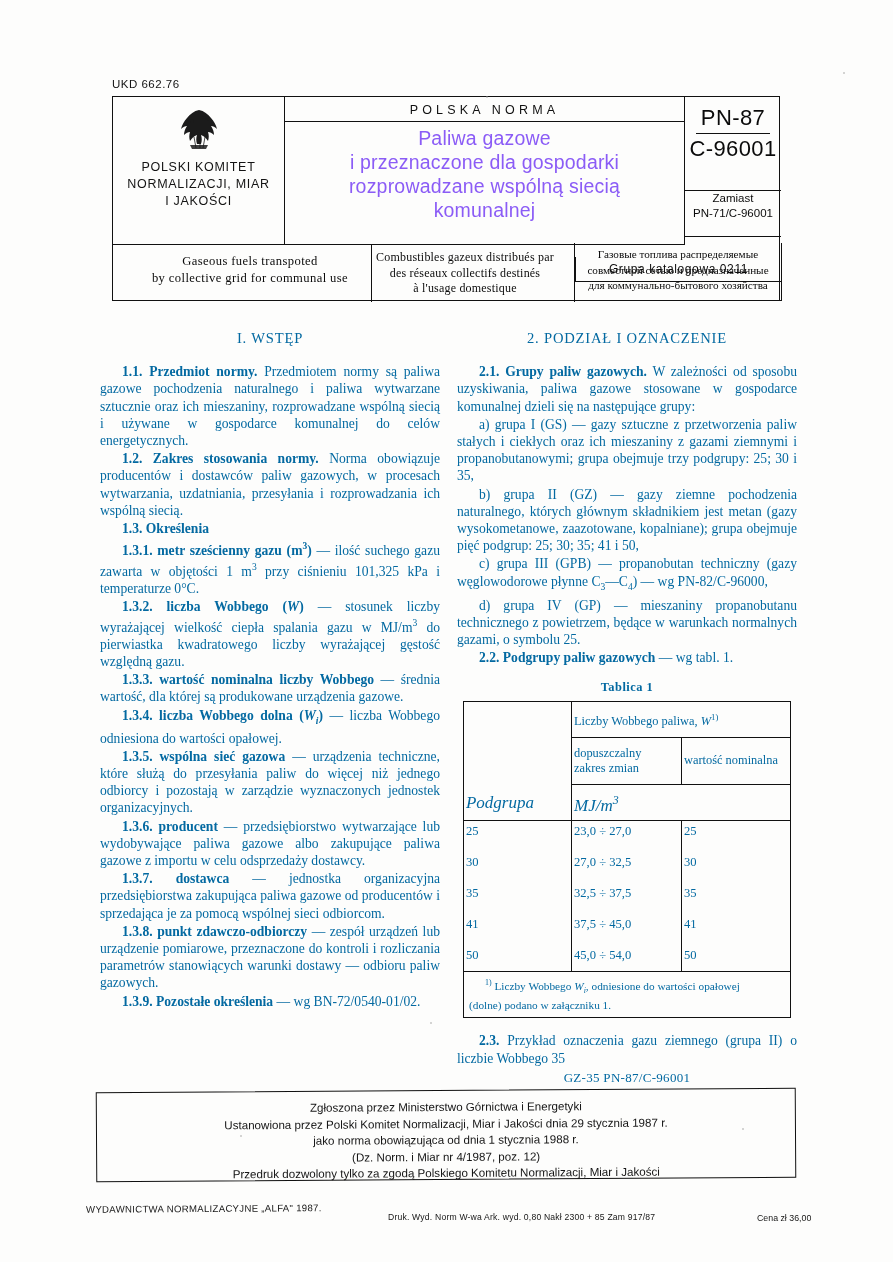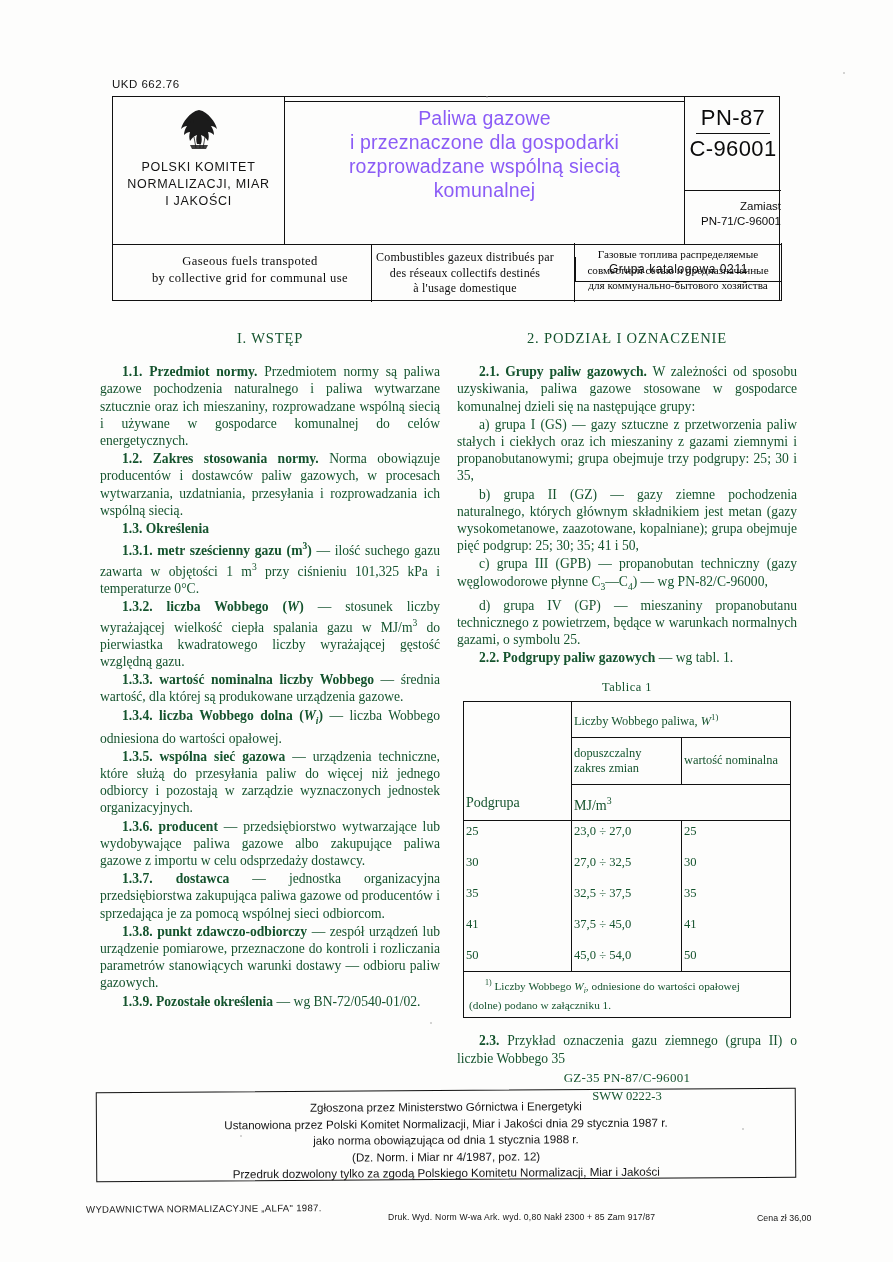--- a/index.html
+++ b/index.html
@@ -107,25 +107,25 @@
     width: 74px;
     margin: 2px auto 2px auto;
     border-bottom: 1.5px solid #111;
   }
   .c-96001 {
     font-size: 22px;
     letter-spacing: 0.4px;
   }
   .hb-zamiast {
     position: absolute;
-    left: 572px; top: 94px;
+    left: 572px; top: 86px;
     width: 96px; height: 54px;
     border-bottom: 1.4px solid #111;
     box-sizing: border-box;
-    text-align: right;
+    text-align: center;
     font-family: "Liberation Sans", sans-serif;
     font-size: 11.5px;
     line-height: 15px;
     padding-top: 8px;
   }
   .hb-grupa {
     position: absolute;
     left: 462px; top: 160px;
     width: 206px; height: 25px;
     border-left: 1.4px solid #111;
@@ -176,21 +176,21 @@
   }
 
   
   .col {
     position: absolute;
     top: 330px;
     width: 340px;
     font-size: 13.6px;
     line-height: 17.2px;
     text-align: justify;
-    color: #14532d;
+    color: #0369a1;
   }
   .col-left { left: 100px; }
   .col-right { left: 457px; }
   .sec-head {
     text-align: center;
     font-size: 14.6px;
     letter-spacing: 0.8px;
     margin-bottom: 16px;
     font-family: "Liberation Serif", serif;
   }
@@ -203,38 +203,39 @@
   .para i { font-style: italic; }
   sub { font-size: 0.7em; }
   sup { font-size: 0.7em; }
 
   
   .tbl-caption {
     text-align: center;
     font-size: 12.4px;
     margin: 13px 0 4px 0;
     letter-spacing: 0.5px;
+    font-weight: bold;
   }
   table.t1 {
     border-collapse: collapse;
     width: 327px;
     margin: 0 auto;
     font-size: 12.4px;
     table-layout: fixed;
   }
   table.t1 td, table.t1 th {
     border: 1.1px solid #111;
     font-weight: normal;
     padding: 8px 2px;
     line-height: 15px;
   }
   .t1 .nb-top { border-top: none; }
   .t1 .nb-bot { border-bottom: none; }
   .cell-pod { vertical-align: middle; font-size: 12.4px; }
-  .units-row td { font-size: 14px; padding: 3px 0 3px 0; }
+  .units-row td { font-size: 17px; padding: 3px 0 3px 0; font-style: italic; }
   .data td { line-height: 15.6px; padding: 0; font-size: 12.6px; }
   .data td.first { padding-top: 3px; }
   .footnote-cell {
     text-align: left !important;
     font-size: 11.3px;
     line-height: 14px;
     padding: 3px 5px 4px 5px !important;
   }
   .footnote-cell .fn-indent { text-indent: 16px; display: block; }
 
@@ -315,20 +316,21 @@
         </svg>
       </div>
       <div class="committee">
         <div>POLSKI KOMITET</div>
         <div>NORMALIZACJI, MIAR</div>
         <div>I JAKOŚCI</div>
       </div>
     </div>
 
     <div class="hb-title">
+      <div class="pn-label">POLSKA  NORMA</div>
       <div class="pn-rule"></div>
       <div class="main-title">
         <div>Paliwa  gazowe</div>
         <div>i przeznaczone dla gospodarki</div>
         <div>rozprowadzane wspólną siecią</div>
         <div>komunalnej</div>
       </div>
     </div>
 
     <div class="hb-number">
@@ -454,21 +456,20 @@
           <td colspan="3" class="footnote-cell">
             <span class="fn-indent"><sup>1)</sup> Liczby Wobbego <i>W<sub>i</sub></i>, odniesione do wartości opałowej</span>
             <span>(dolne) podano w załączniku 1.</span>
           </td>
         </tr>
       </tbody>
     </table>
 
     <p class="para" style="margin-top:14px"><b>2.3.</b> <span>Przykład oznaczenia gazu ziemnego (grupa II)</span> <span>o liczbie Wobbego 35</span></p>
     <div class="center-small">GZ-35  PN-87/C-96001</div>
-    <div class="sww">SWW 0222-3</div>
   </div>
 
   <div class="footer-box">
     <div>Zgłoszona przez Ministerstwo Górnictwa i Energetyki</div>
     <div>Ustanowiona przez Polski Komitet Normalizacji, Miar i Jakości dnia 29 stycznia 1987 r.</div>
     <div>jako norma obowiązująca od dnia 1 stycznia 1988 r.</div>
     <div>(Dz. Norm. i Miar nr 4/1987, poz. 12)</div>
     <div>Przedruk dozwolony tylko za zgodą Polskiego Komitetu Normalizacji, Miar i Jakości</div>
   </div>
 

